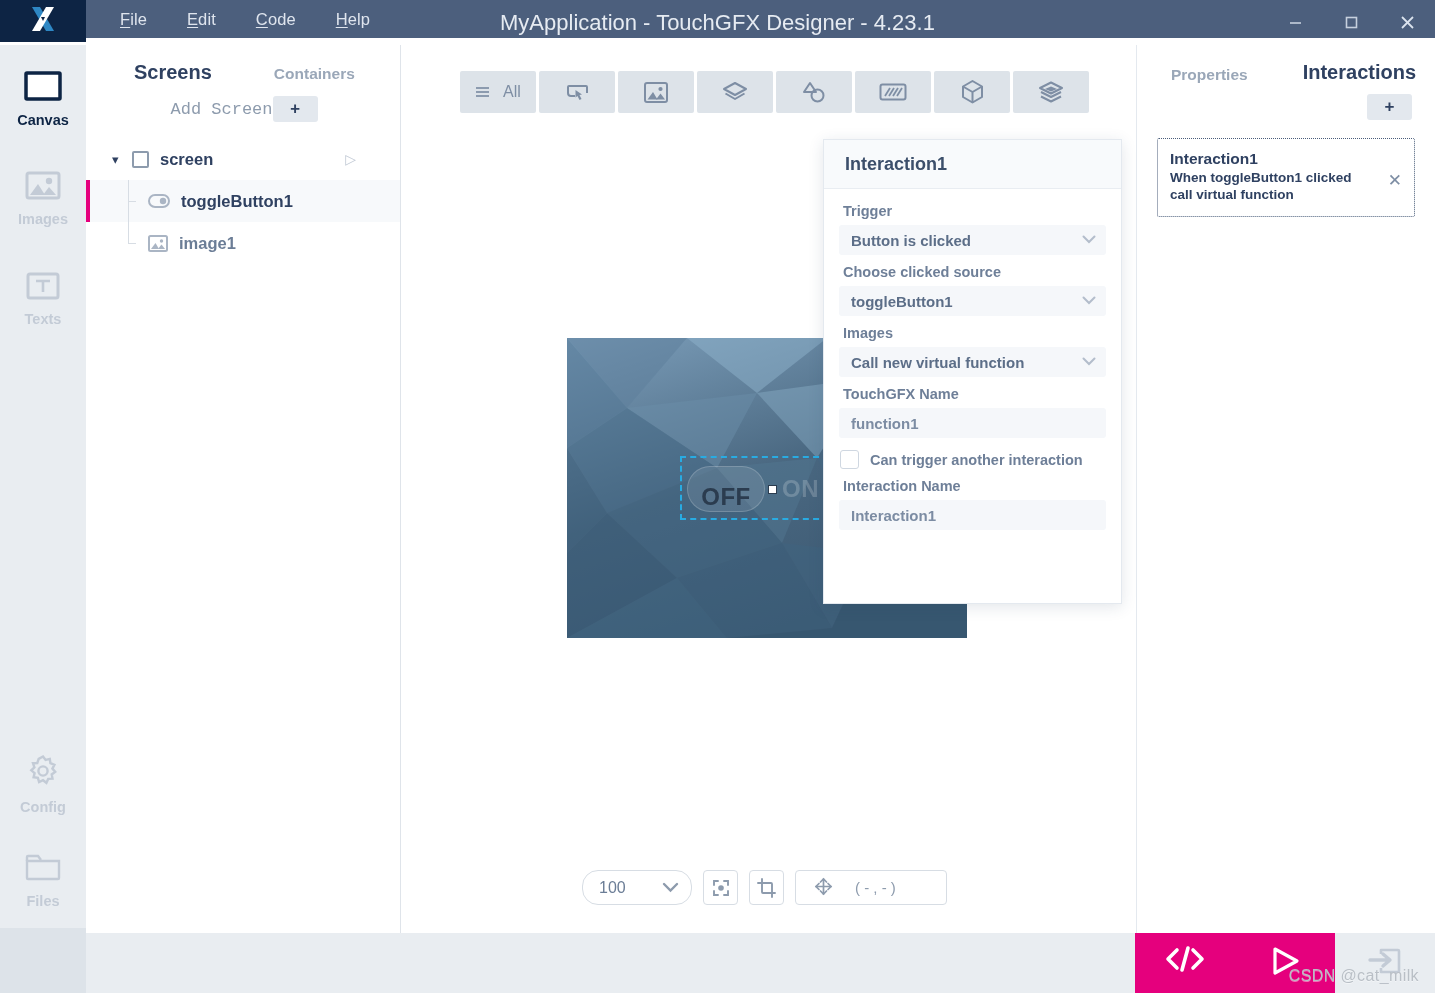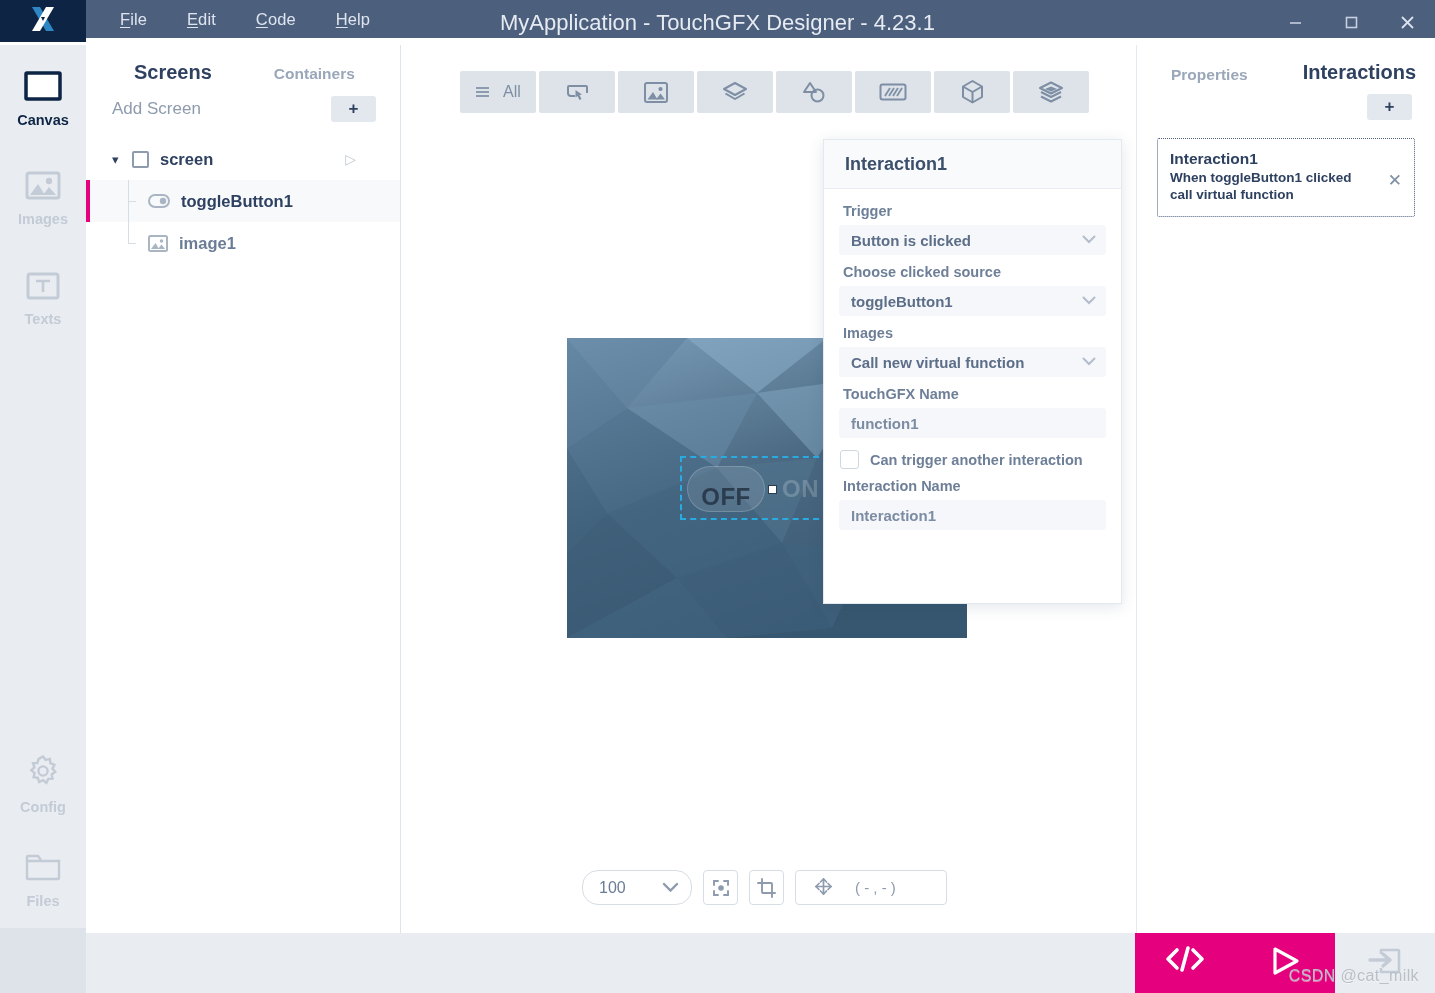--- a/index.html
+++ b/index.html
@@ -68,22 +68,23 @@
     background: #ffffff; border-right: 1px solid #dfe4ea;
   }
   .panel-tabs { display: flex; align-items: baseline; padding: 16px 0 0 0; }
   .panel-tab {
     font-size: 19px; font-weight: bold; color: #9aa7b8; padding: 0 10px;
   }
   .panel-tab.active { color: #2f4161; font-size: 20px; }
   .tab-screens { margin-left: 38px; }
   .tab-containers { margin-left: 42px; font-size: 15.5px; }
   .add-screen-row {
-    display: flex; align-items: center; justify-content: space-between;
+    display: flex; align-items: center; justify-content: center;
     padding: 12px 24px 10px 26px;
+    font-family: Liberation Mono, monospace;
   }
   .add-screen-label { font-size: 17px; color: #8d9bad; }
   .plus-btn {
     width: 45px; height: 26px; background: #e3e8ee; border-radius: 3px;
     display: flex; align-items: center; justify-content: center;
     color: #2f4161; font-size: 17px; font-weight: bold;
   }
   .tree { margin-top: 6px; }
   .tree-row {
     display: flex; align-items: center; height: 42px; position: relative;

